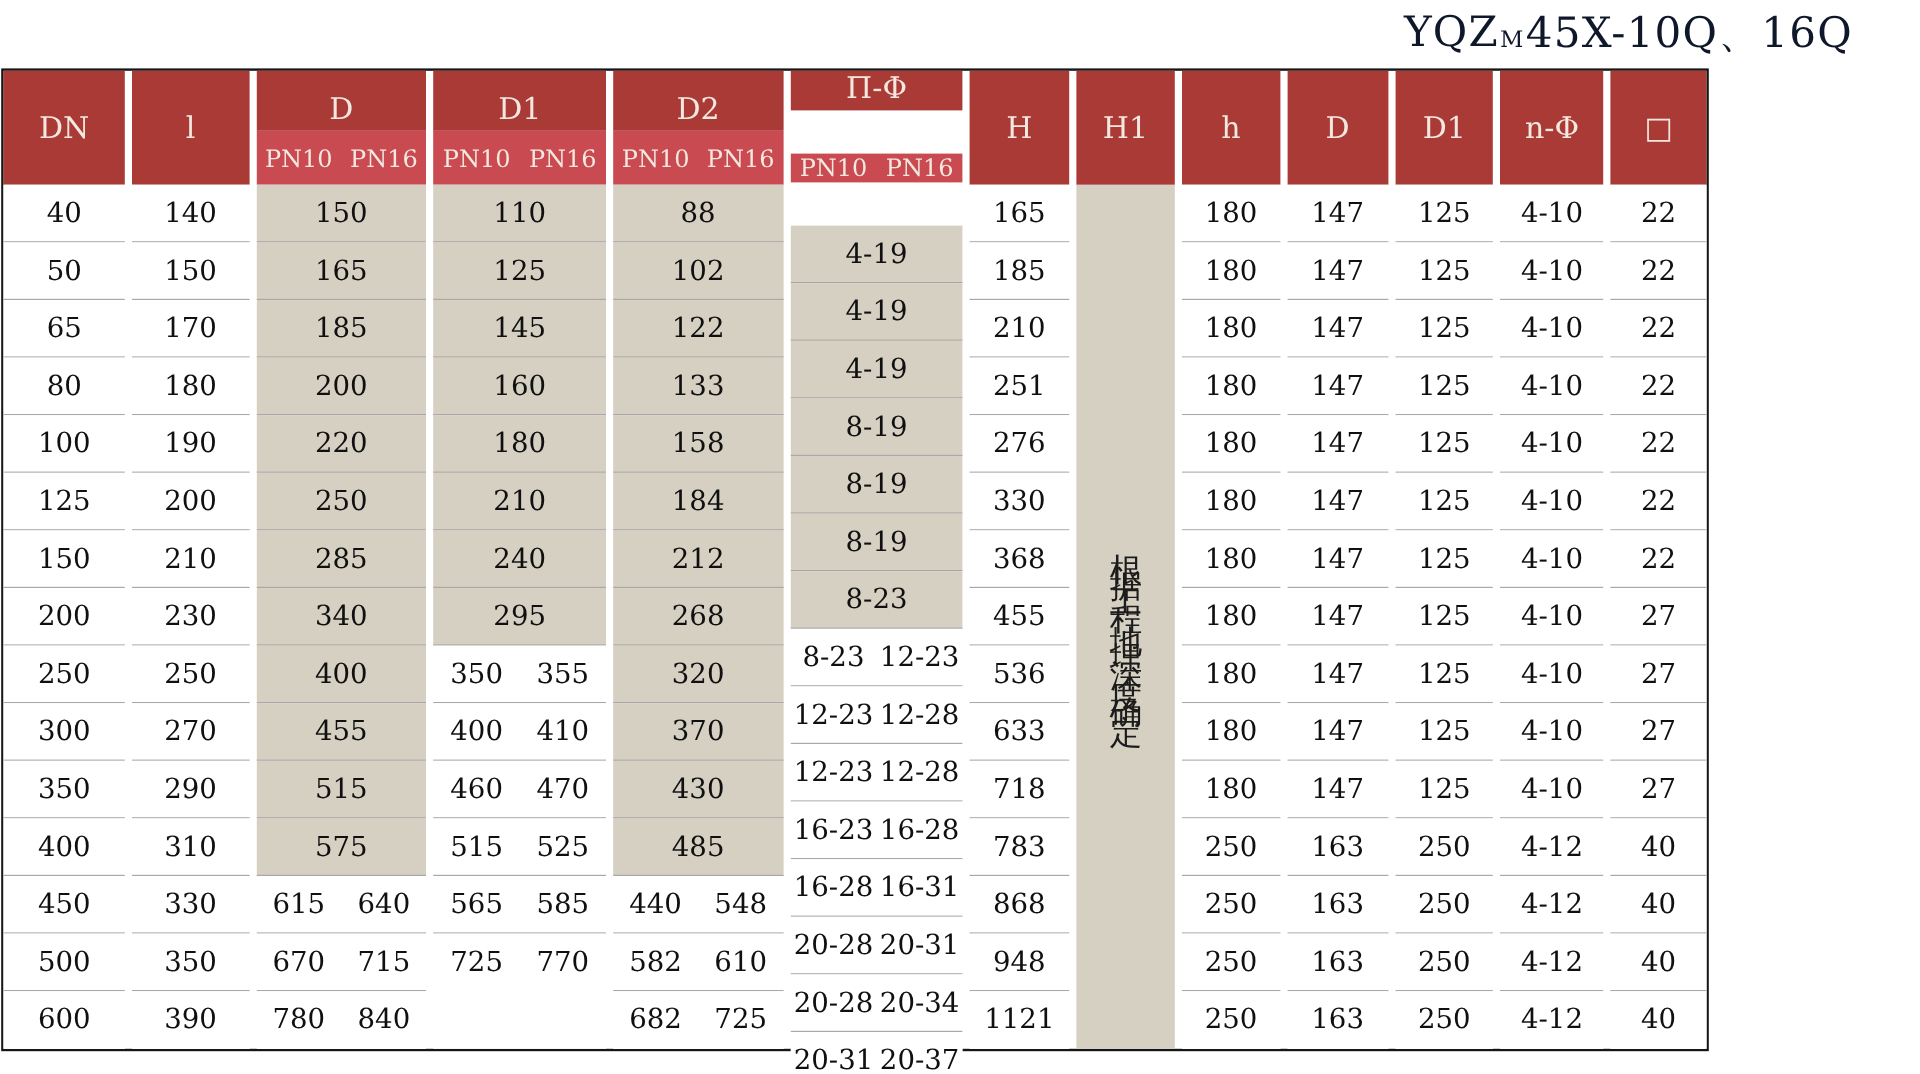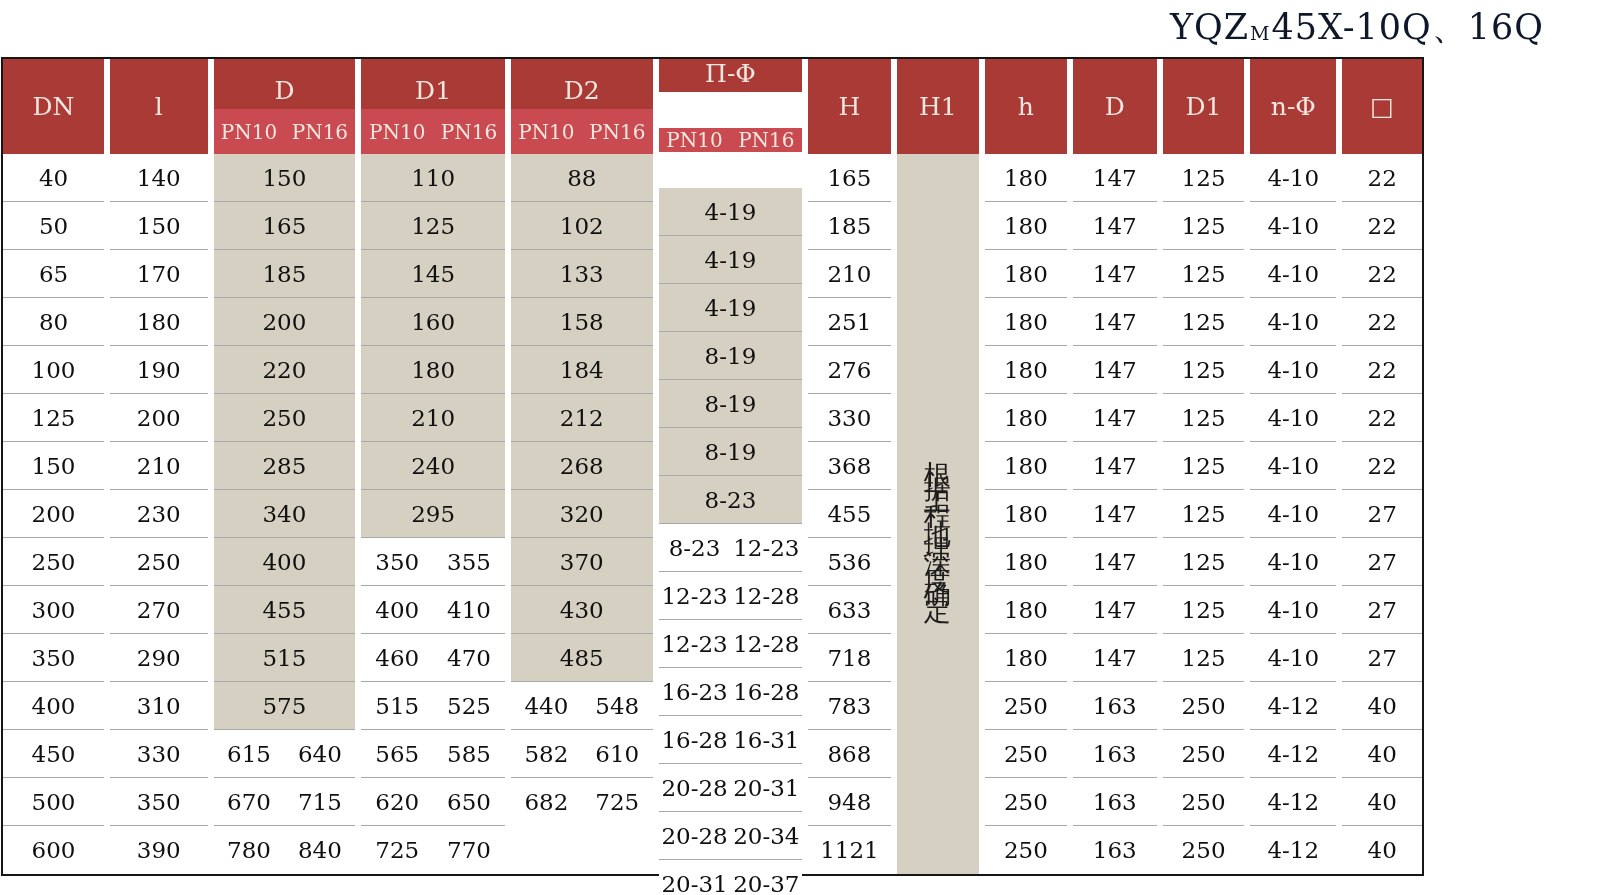--- a/index.html
+++ b/index.html
@@ -180,39 +180,36 @@
           </div>
           <div class="cell split">
             <span class="half">515</span>
             <span class="half">525</span>
           </div>
           <div class="cell split">
             <span class="half">565</span>
             <span class="half">585</span>
           </div>
           <div class="cell split">
-            <span class="half">620</span>
-            <span class="half">650</span>
-          </div>
-          <div class="cell split">
             <span class="half">725</span>
             <span class="half">770</span>
           </div>
         </div>
     </div>
 
     <div class="band w-D2">
       <div class="hdr-top">D2</div>
       <div class="hdr-pn">
         <span class="pn">PN10</span>
         <span class="pn">PN16</span>
       </div>
       <div class="band-body">
           <div class="cell merged">88</div>
           <div class="cell merged">102</div>
+          <div class="cell merged">122</div>
           <div class="cell merged">133</div>
           <div class="cell merged">158</div>
           <div class="cell merged">184</div>
           <div class="cell merged">212</div>
           <div class="cell merged">268</div>
           <div class="cell merged">320</div>
           <div class="cell merged">370</div>
           <div class="cell merged">430</div>
           <div class="cell merged">485</div>
           <div class="cell split">

